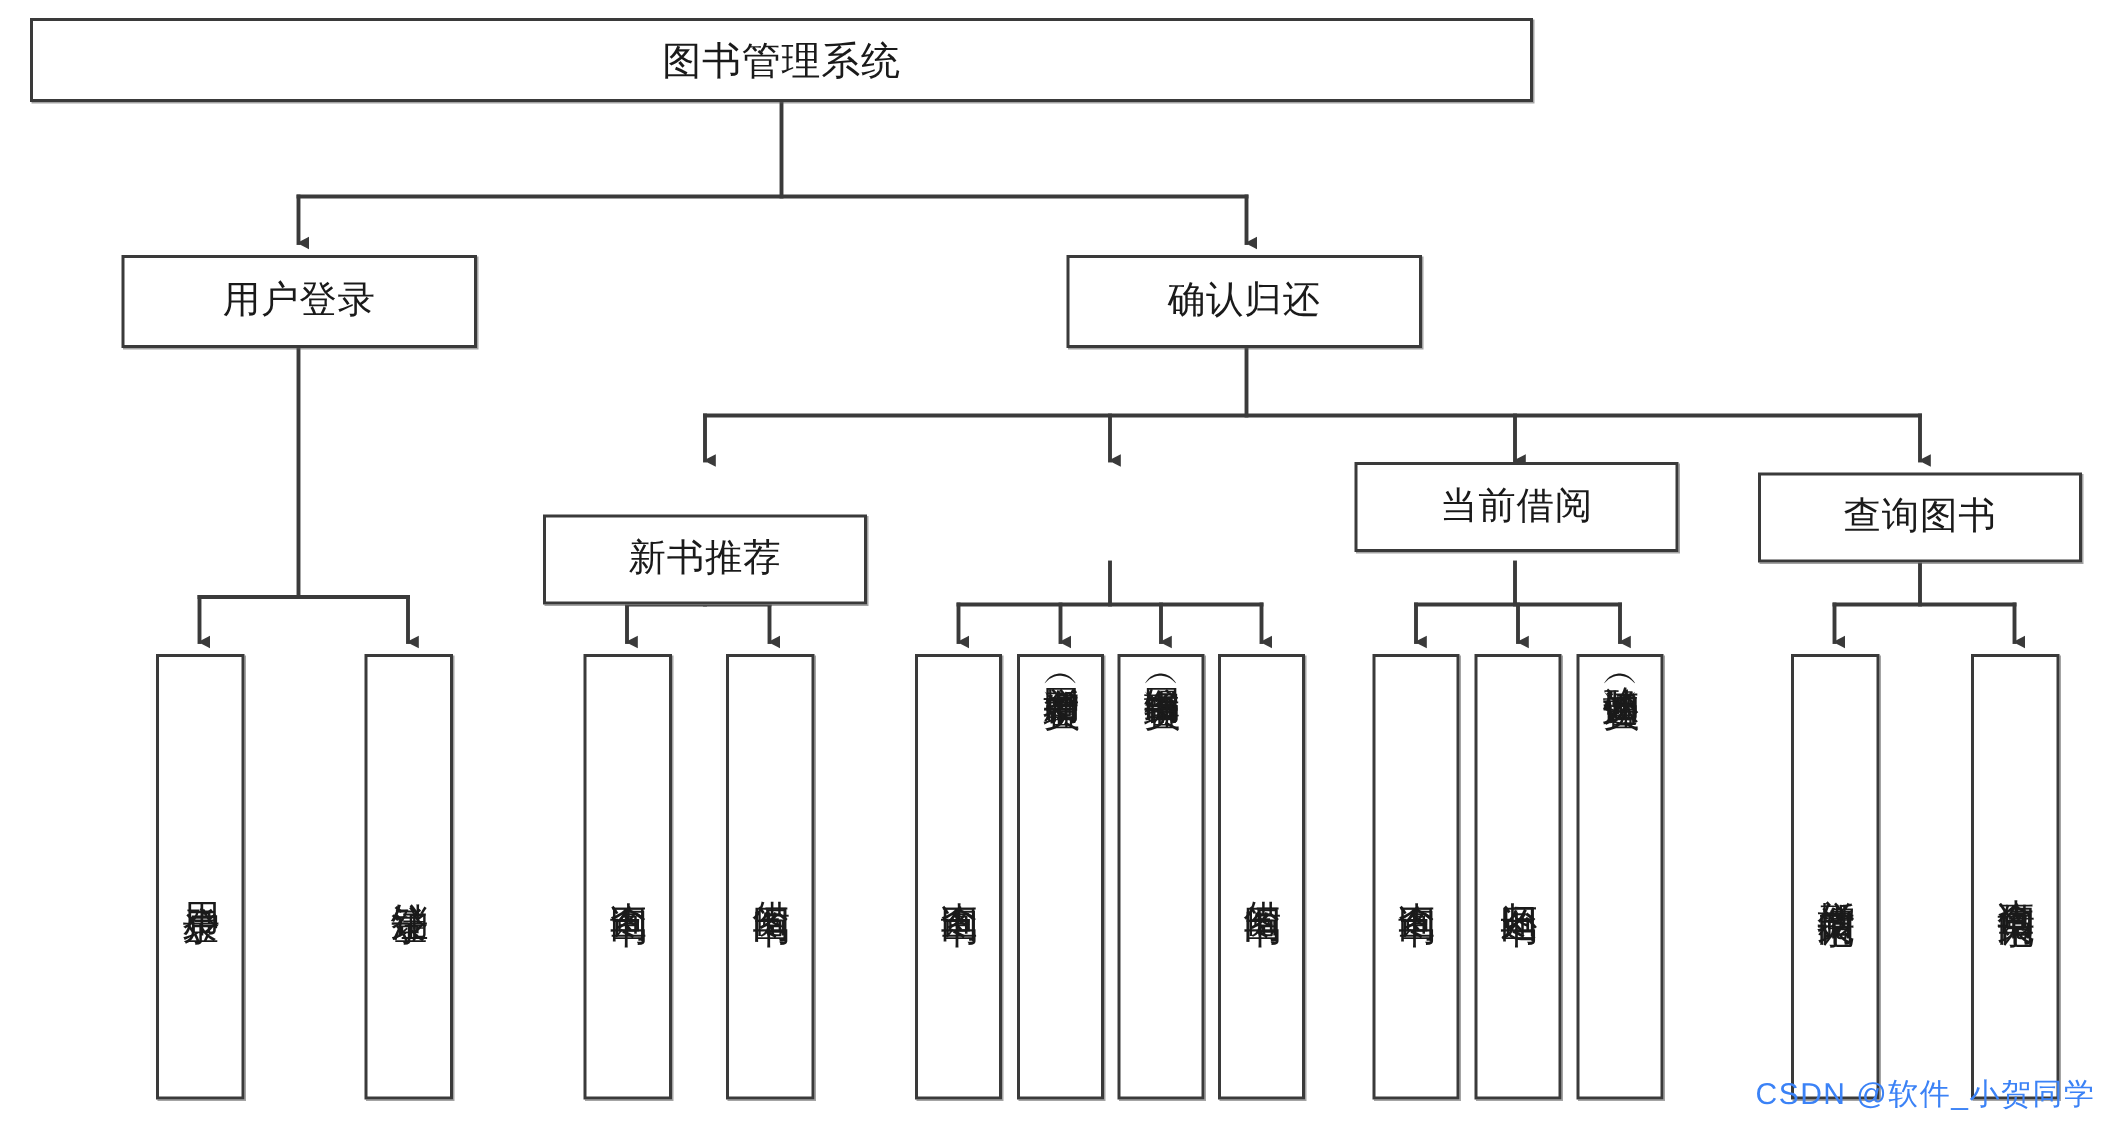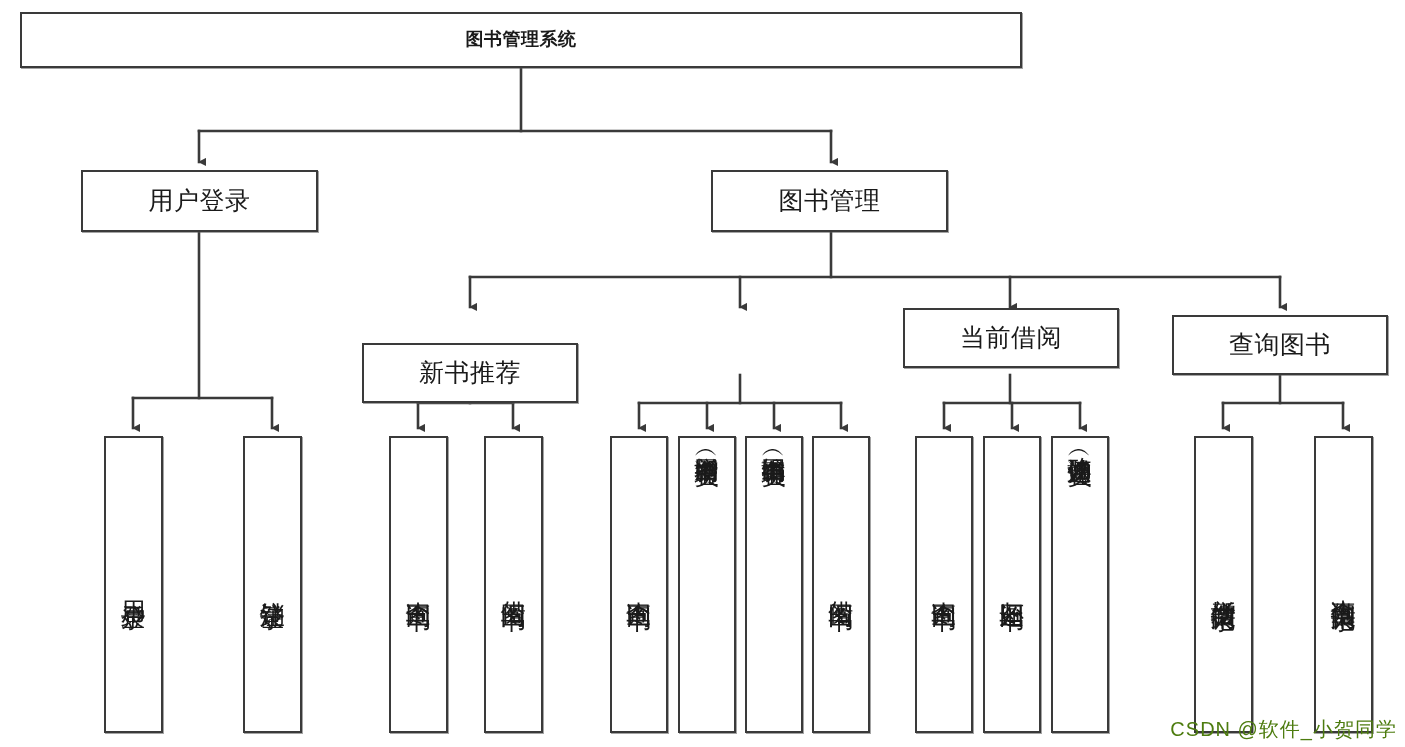--- a/index.html
+++ b/index.html
@@ -40,22 +40,21 @@
   }
   .node .node-label {
     display: block;
     line-height: 1.18;
     letter-spacing: 0.5px;
   }
   .node.horizontal .node-label {
     font-size: 25px;
   }
   .node.root .node-label {
-    font-size: 18px;
-    font-weight: bold;
+    font-size: 26px;
   }
   
   .node.vertical {
     align-items: flex-start;
     justify-content: center;
     padding-top: 0;
   }
   .node.vertical .node-label {
     writing-mode: vertical-rl;
     text-orientation: upright;
@@ -69,21 +68,21 @@
     letter-spacing: 1px;
   }
   .node.vertical.center-text {
     align-items: center;
   }
   #watermark {
     position: absolute;
     right: 8px;
     bottom: 4px;
     font-size: 20px;
-    color: #4d7c0f;
+    color: #3b82f6;
     letter-spacing: 1px;
     white-space: nowrap;
     user-select: none;
   }
 </style>
 </head>
 <body>
 
 <div id="diagram-root">
 
@@ -139,21 +138,21 @@
 
   <div class="node root horizontal" style="left:20px; top:12px; width:1002px; height:56px;">
     <span class="node-label">图书管理系统</span>
   </div>
 
   <div class="node horizontal" style="left:81px; top:170px; width:237px; height:62px;">
     <span class="node-label">用户登录</span>
   </div>
 
   <div class="node horizontal" style="left:711px; top:170px; width:237px; height:62px;">
-    <span class="node-label">图书管理</span>
+    <span class="node-label">确认归还</span>
   </div>
 
   <div class="node horizontal" style="left:362px; top:315px; width:216px; height:60px;margin-top:28px;">
     <span class="node-label">新书推荐</span>
   </div>
 
 
   <div class="node horizontal" style="left:903px; top:308px; width:216px; height:60px;">
     <span class="node-label">当前借阅</span>
   </div>

